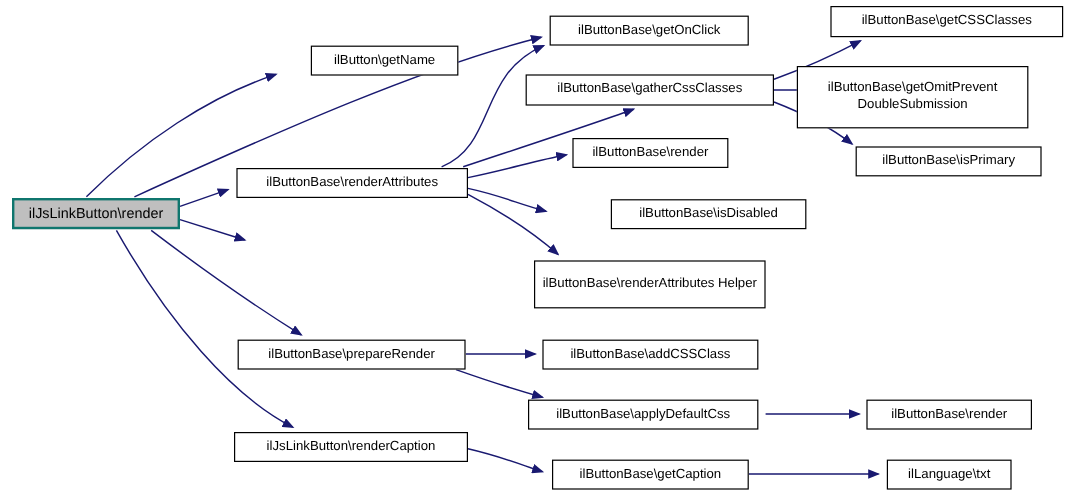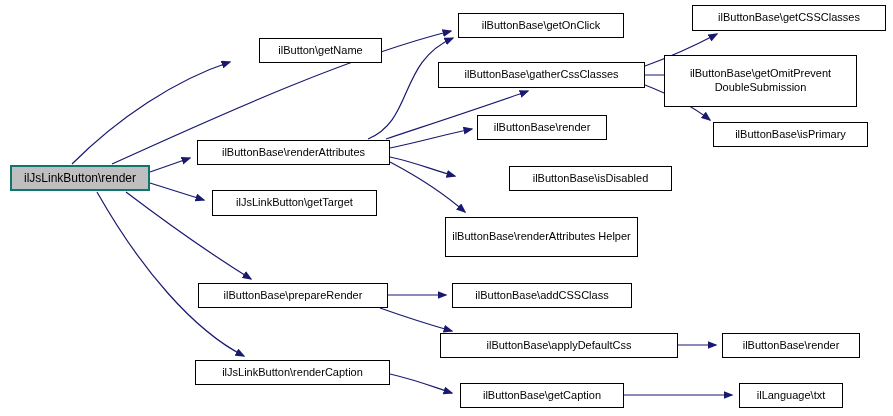--- a/index.html
+++ b/index.html
@@ -94,29 +94,28 @@
   <div class="node" style="left:664px; top:55px; width:193px; height:52px;">ilButtonBase\getOmitPrevent DoubleSubmission</div>
 
   <div class="node" style="left:713px; top:122px; width:155px; height:25px;">ilButtonBase\isPrimary</div>
 
   <div class="node" style="left:477px; top:115px; width:130px; height:25px;">ilButtonBase\render</div>
 
   <div class="node" style="left:197px; top:140px; width:193px; height:25px;">ilButtonBase\renderAttributes</div>
 
   <div class="node" style="left:461px; top:166px; width:163px; height:25px;margin-left:48px;">ilButtonBase\isDisabled</div>
 
-  <div class="node" style="left:212px; top:190px; width:165px; height:26px;">ilJsLinkButton\getTarget</div>
 
   <div class="node" style="left:445px; top:217px; width:193px; height:40px;">ilButtonBase\renderAttributes Helper</div>
 
   <div class="node" style="left:198px; top:283px; width:190px; height:25px;">ilButtonBase\prepareRender</div>
 
   <div class="node" style="left:452px; top:283px; width:180px; height:25px;">ilButtonBase\addCSSClass</div>
 
-  <div class="node" style="left:440px; top:333px; width:238px; height:25px;">ilButtonBase\applyDefaultCss</div>
+  <div class="node" style="left:440px; top:333px; width:192px; height:25px;">ilButtonBase\applyDefaultCss</div>
 
   <div class="node" style="left:722px; top:333px; width:138px; height:25px;">ilButtonBase\render</div>
 
   <div class="node" style="left:195px; top:360px; width:195px; height:25px;text-align:center;">ilJsLinkButton\renderCaption</div>
 
   <div class="node" style="left:460px; top:383px; width:164px; height:25px;">ilButtonBase\getCaption</div>
 
   <div class="node" style="left:739px; top:383px; width:104px; height:25px;">ilLanguage\txt</div>
 
 </div>

